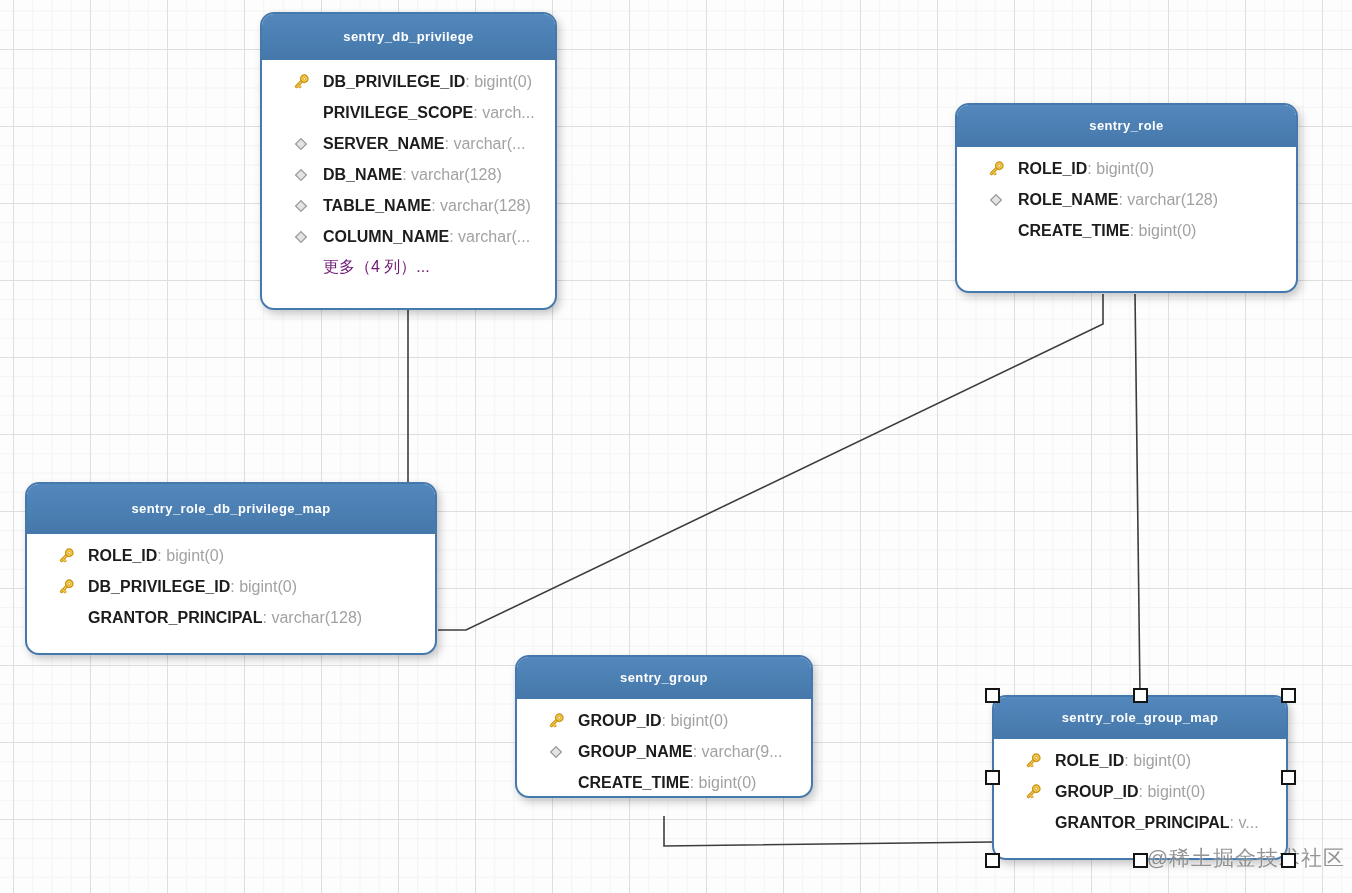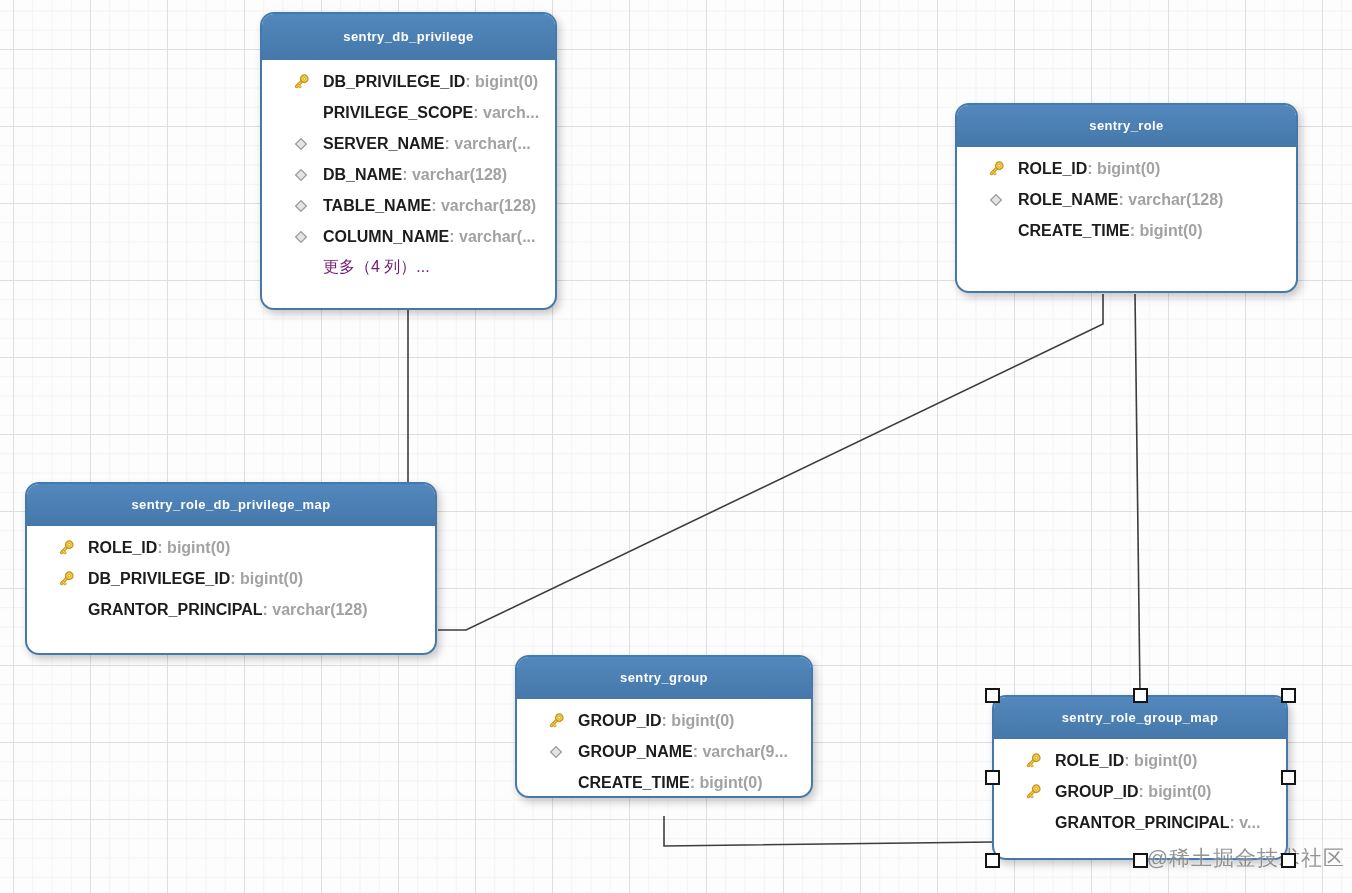--- a/index.html
+++ b/index.html
@@ -34,21 +34,21 @@
     display:flex;align-items:center;justify-content:center;
     background:linear-gradient(to bottom, var(--header-top,#5388bd), var(--header-bottom,#4678aa));
     border-bottom:2px solid var(--border,#4579ad);
     color:#fff;font-weight:bold;font-size:13px;letter-spacing:.4px;
   }
   .tbody{padding-top:6px}
   .row{display:flex;align-items:center;height:31px;padding-left:29px;font-size:16px;white-space:pre}
   .row .icon{width:24px;height:20px;flex:0 0 24px;margin-right:8px}
   .row .icon svg{width:20px;height:20px;display:block}
   .row .fname{color:var(--column-name,#1c1c1c);font-weight:700}
-  .row .ftype{color:var(--column-type,#a2a2a2);font-weight:700}
+  .row .ftype{color:var(--column-type,#a2a2a2);font-weight:400}
   .row.muted .fname{color:#701a75;font-weight:400}
 
   #handles-layer{position:absolute;left:0;top:0;width:100%;height:100%;z-index:30;pointer-events:none}
   .handle{
     position:absolute;width:15px;height:15px;
     background:#fff;border:2.5px solid #141414;pointer-events:auto;
   }
 
   #watermark{
     position:absolute;right:7px;bottom:21px;z-index:20;
@@ -110,21 +110,21 @@
                   <circle cx="10" cy="5.4" r="1.3" fill="#fffdf2" stroke="var(--key-stroke)" stroke-width="0.8"></circle>
                 </g>
               </svg></span><span class="fname">ROLE_ID</span><span class="ftype">: bigint(0)</span></div>
           <div class="row"><span class="icon"><svg viewBox="0 0 20 20">
                 <rect x="6.2" y="6.2" width="7.6" height="7.6" transform="rotate(45 10 10)" fill="var(--diamond-fill)" stroke="var(--diamond-stroke)" stroke-width="1.3"></rect>
               </svg></span><span class="fname">ROLE_NAME</span><span class="ftype">: varchar(128)</span></div>
           <div class="row"><span class="icon"></span><span class="fname">CREATE_TIME</span><span class="ftype">: bigint(0)</span></div>
         </div>
       </div>
       <div class="table" style="left: 25px; top: 482px; width: 412px; height: 173px;">
-        <div class="thead" style="height: 42px;">
+        <div class="thead" style="height: 50px;">
           <span>sentry_role_db_privilege_map</span>
         </div>
         <div class="tbody">
           <div class="row"><span class="icon"><svg viewBox="0 0 20 20">
                 <g transform="rotate(45 10 10)">
                   <rect x="8.9" y="8.2" width="2.2" height="9.2" rx="0.6" fill="var(--key-fill)" stroke="var(--key-stroke)" stroke-width="1"></rect>
                   <rect x="8.9" y="13.2" width="4.8" height="2" rx="0.5" fill="var(--key-fill)" stroke="var(--key-stroke)" stroke-width="0.9"></rect>
                   <circle cx="10" cy="5.4" r="3.7" fill="var(--key-fill)" stroke="var(--key-stroke)" stroke-width="1.4"></circle>
                   <circle cx="10" cy="5.4" r="1.3" fill="#fffdf2" stroke="var(--key-stroke)" stroke-width="0.8"></circle>
                 </g>

